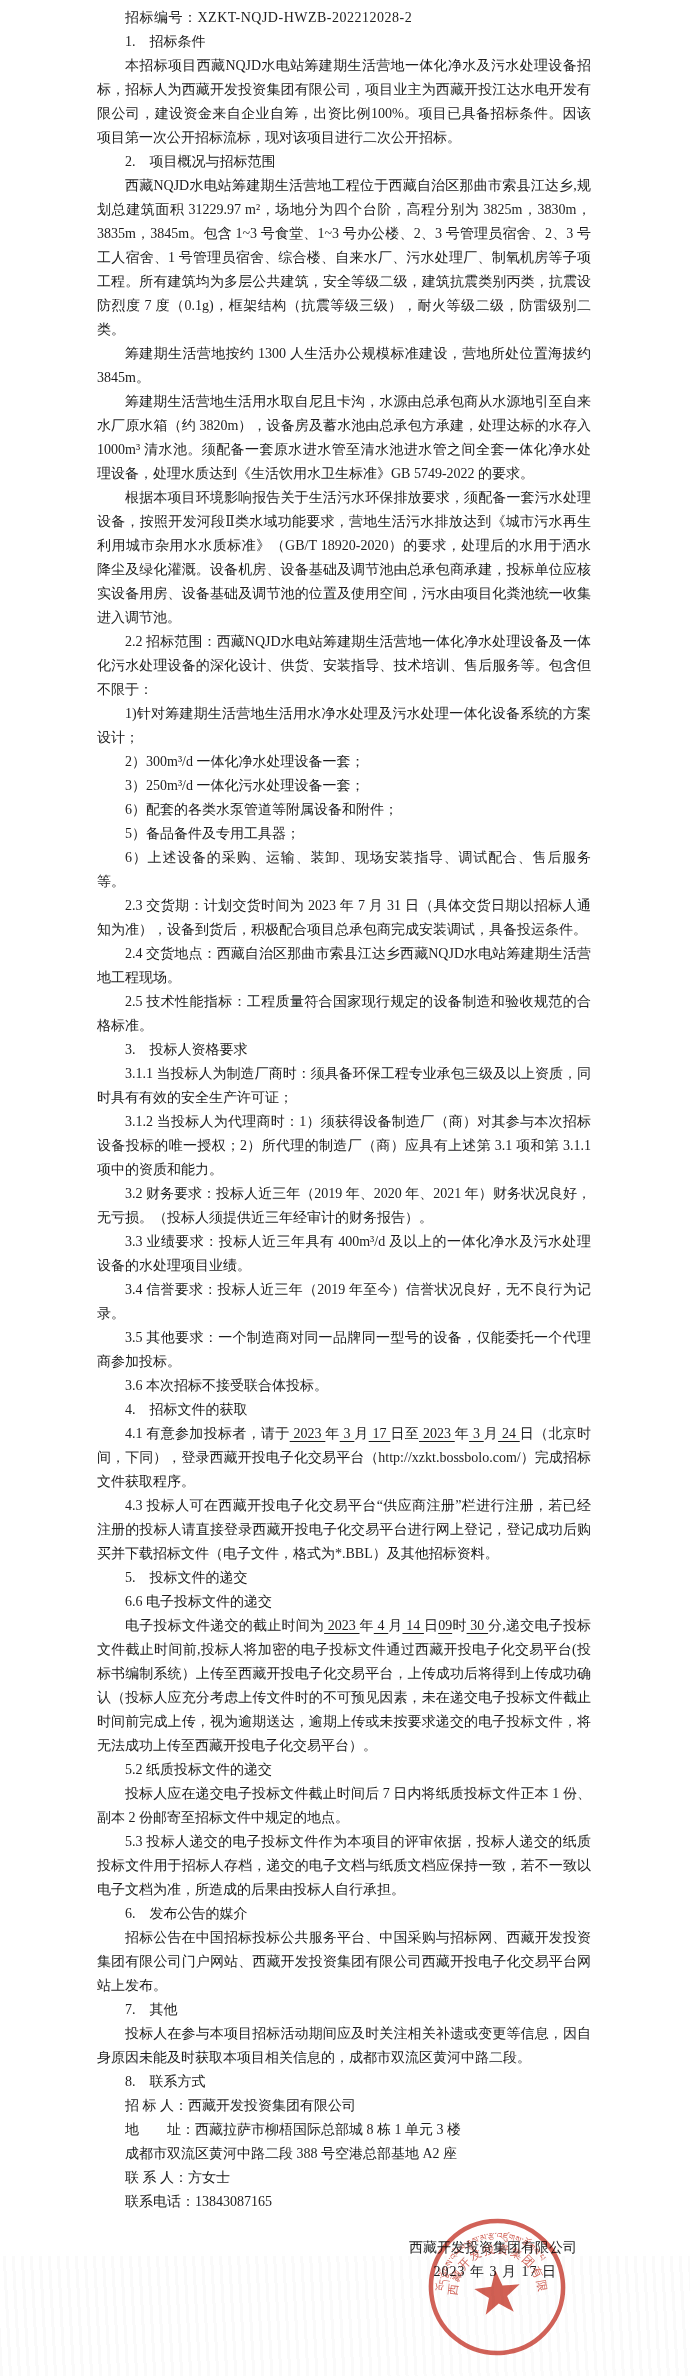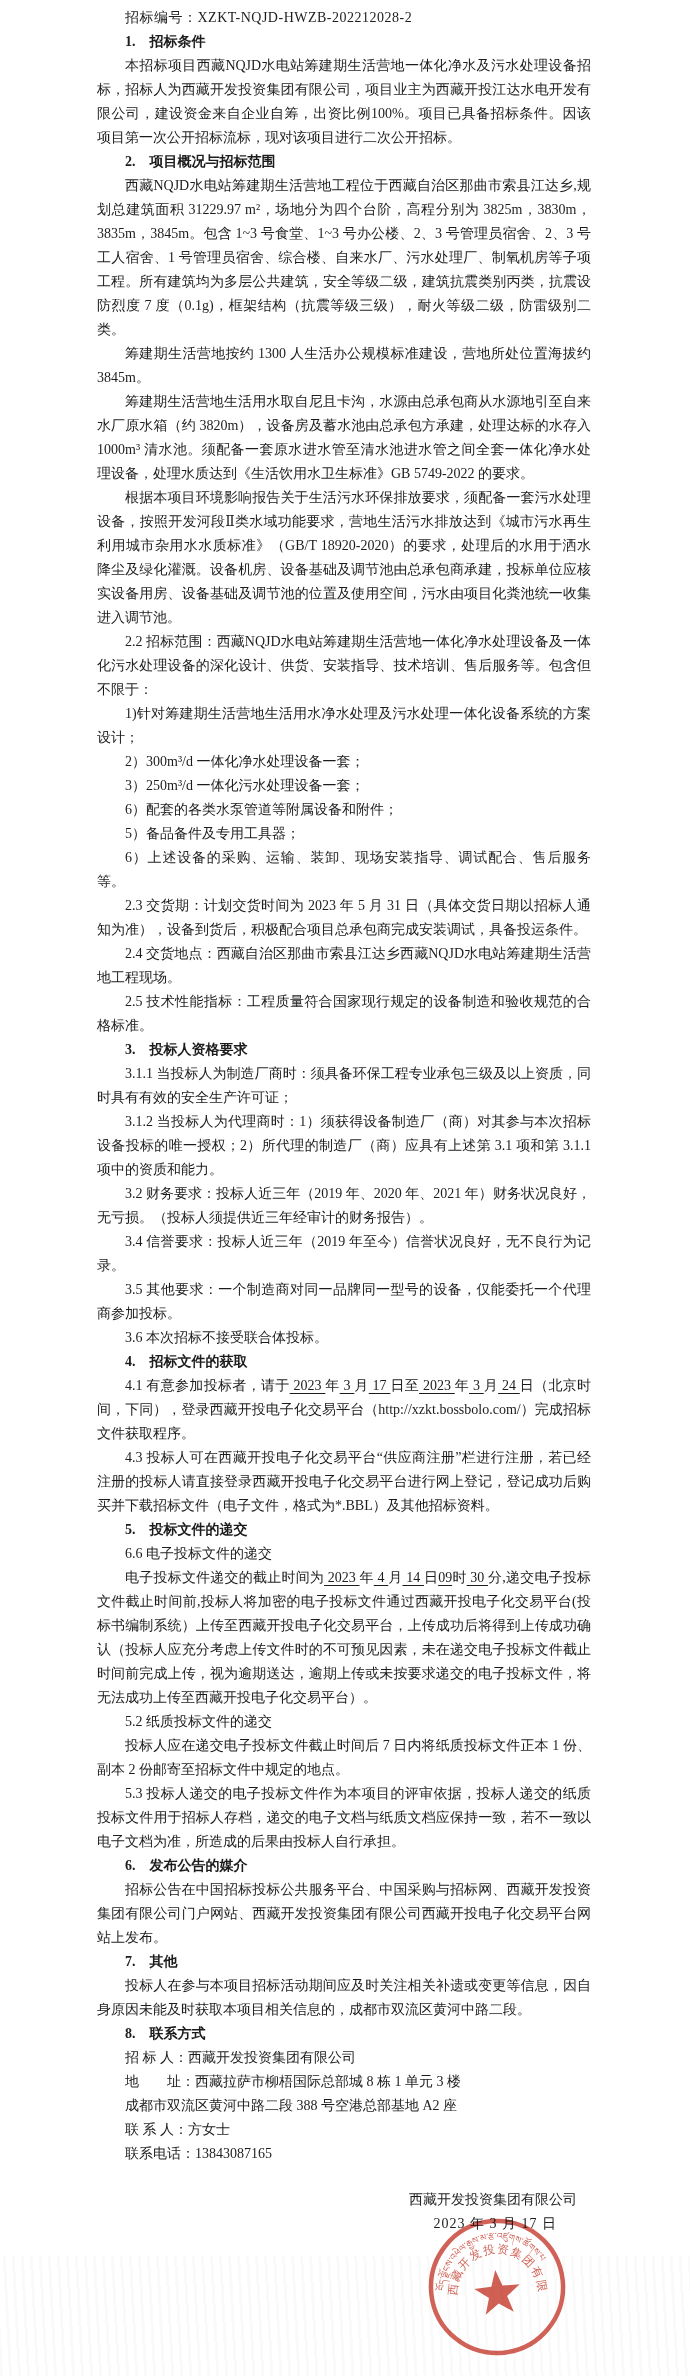--- a/index.html
+++ b/index.html
@@ -23,21 +23,21 @@
     margin:0 0 4px 0;
     letter-spacing:.5px;
   }
   .doc p{
     margin:0;
     font-size:14px;
     line-height:24px;
     text-align:justify;
     text-indent:2em;
   }
-  .doc p.heading{font-weight:700;}
+  .doc p.heading{font-weight:400;}
   .u{text-decoration:underline;text-underline-offset:2.5px;}
   .signature{margin-top:22px;}
   .sig-company{text-align:right !important;text-indent:0 !important;padding-right:14px;}
   .sig-date{text-align:right !important;text-indent:0 !important;padding-right:34px;letter-spacing:1px;}
   .seal{
     position:absolute;left:422px;top:2212px;
     width:150px;height:150px;
     mix-blend-mode:multiply;
     opacity:.88;
     transform:rotate(-6deg);
@@ -64,27 +64,28 @@
         <p class="para"><span>筹建期生活营地按约 1300 人生活办公规模标准建设，营地所处位置海拔约 3845m。</span></p>
         <p class="para"><span>筹建期生活营地生活用水取自尼且卡沟，水源由总承包商从水源地引至自来水厂原水箱（约 3820m），设备房及蓄水池由总承包方承建，处理达标的水存入 1000m³ 清水池。须配备一套原水进水管至清水池进水管之间全套一体化净水处理设备，处理水质达到《生活饮用水卫生标准》GB 5749-2022 的要求。</span></p>
         <p class="para"><span>根据本项目环境影响报告关于生活污水环保排放要求，须配备一套污水处理设备，按照开发河段Ⅱ类水域功能要求，营地生活污水排放达到《城市污水再生利用城市杂用水水质标准》（GB/T 18920-2020）的要求，处理后的水用于洒水降尘及绿化灌溉。设备机房、设备基础及调节池由总承包商承建，投标单位应核实设备用房、设备基础及调节池的位置及使用空间，污水由项目化粪池统一收集进入调节池。</span></p>
         <p class="para"><span>2.2 招标范围：西藏NQJD水电站筹建期生活营地一体化净水处理设备及一体化污水处理设备的深化设计、供货、安装指导、技术培训、售后服务等。包含但不限于：</span></p>
         <p class="para"><span>1)针对筹建期生活营地生活用水净水处理及污水处理一体化设备系统的方案设计；</span></p>
         <p class="para"><span>2）300m³/d 一体化净水处理设备一套；</span></p>
         <p class="para"><span>3）250m³/d 一体化污水处理设备一套；</span></p>
         <p class="para"><span>6）配套的各类水泵管道等附属设备和附件；</span></p>
         <p class="para"><span>5）备品备件及专用工具器；</span></p>
         <p class="para"><span>6）上述设备的采购、运输、装卸、现场安装指导、调试配合、售后服务等。</span></p>
-        <p class="para"><span>2.3 交货期：计划交货时间为 2023 年 5 月 31 日（具体交货日期以招标人通知为准），设备到货后，积极配合项目总承包商完成安装调试，具备投运条件。</span></p>
+        <p class="para"><span>2.3 交货期：计划交货时间为 2023 年 7 月 31 日（具体交货日期以招标人通知为准），设备到货后，积极配合项目总承包商完成安装调试，具备投运条件。</span></p>
         <p class="para"><span>2.4 交货地点：西藏自治区那曲市索县江达乡西藏NQJD水电站筹建期生活营地工程现场。</span></p>
         <p class="para"><span>2.5 技术性能指标：工程质量符合国家现行规定的设备制造和验收规范的合格标准。</span></p>
         <p class="heading"><span>3.　投标人资格要求</span></p>
         <p class="para"><span>3.1.1 当投标人为制造厂商时：须具备环保工程专业承包三级及以上资质，同时具有有效的安全生产许可证；</span></p>
         <p class="para"><span>3.1.2 当投标人为代理商时：1）须获得设备制造厂（商）对其参与本次招标设备投标的唯一授权；2）所代理的制造厂（商）应具有上述第 3.1 项和第 3.1.1 项中的资质和能力。</span></p>
         <p class="para"><span>3.2 财务要求：投标人近三年（2019 年、2020 年、2021 年）财务状况良好，无亏损。（投标人须提供近三年经审计的财务报告）。</span></p>
+        <p class="para"><span>3.3 业绩要求：投标人近三年具有 400m³/d 及以上的一体化净水及污水处理设备的水处理项目业绩。</span></p>
         <p class="para"><span>3.4 信誉要求：投标人近三年（2019 年至今）信誉状况良好，无不良行为记录。</span></p>
         <p class="para"><span>3.5 其他要求：一个制造商对同一品牌同一型号的设备，仅能委托一个代理商参加投标。</span></p>
         <p class="para"><span>3.6 本次招标不接受联合体投标。</span></p>
         <p class="heading"><span>4.　招标文件的获取</span></p>
         <p class="para"><span>4.1 有意参加投标者，请于</span><span class="u"> 2023 </span><span>年</span><span class="u"> 3 </span><span>月</span><span class="u"> 17 </span><span>日至</span><span class="u"> 2023 </span><span>年</span><span class="u"> 3 </span><span>月</span><span class="u"> 24 </span><span>日（北京时间，下同），登录西藏开投电子化交易平台（http://xzkt.bossbolo.com/）完成招标文件获取程序。</span></p>
         <p class="para"><span>4.3 投标人可在西藏开投电子化交易平台“供应商注册”栏进行注册，若已经注册的投标人请直接登录西藏开投电子化交易平台进行网上登记，登记成功后购买并下载招标文件（电子文件，格式为*.BBL）及其他招标资料。</span></p>
         <p class="heading"><span>5.　投标文件的递交</span></p>
         <p class="para"><span>6.6 电子投标文件的递交</span></p>
         <p class="para"><span>电子投标文件递交的截止时间为</span><span class="u"> 2023 </span><span>年</span><span class="u"> 4 </span><span>月</span><span class="u"> 14 </span><span>日</span><span class="u">09</span><span>时</span><span class="u"> 30 </span><span>分,递交电子投标文件截止时间前,投标人将加密的电子投标文件通过西藏开投电子化交易平台(投标书编制系统）上传至西藏开投电子化交易平台，上传成功后将得到上传成功确认（投标人应充分考虑上传文件时的不可预见因素，未在递交电子投标文件截止时间前完成上传，视为逾期送达，逾期上传或未按要求递交的电子投标文件，将无法成功上传至西藏开投电子化交易平台）。</span></p>
         <p class="para"><span>5.2 纸质投标文件的递交</span></p>

